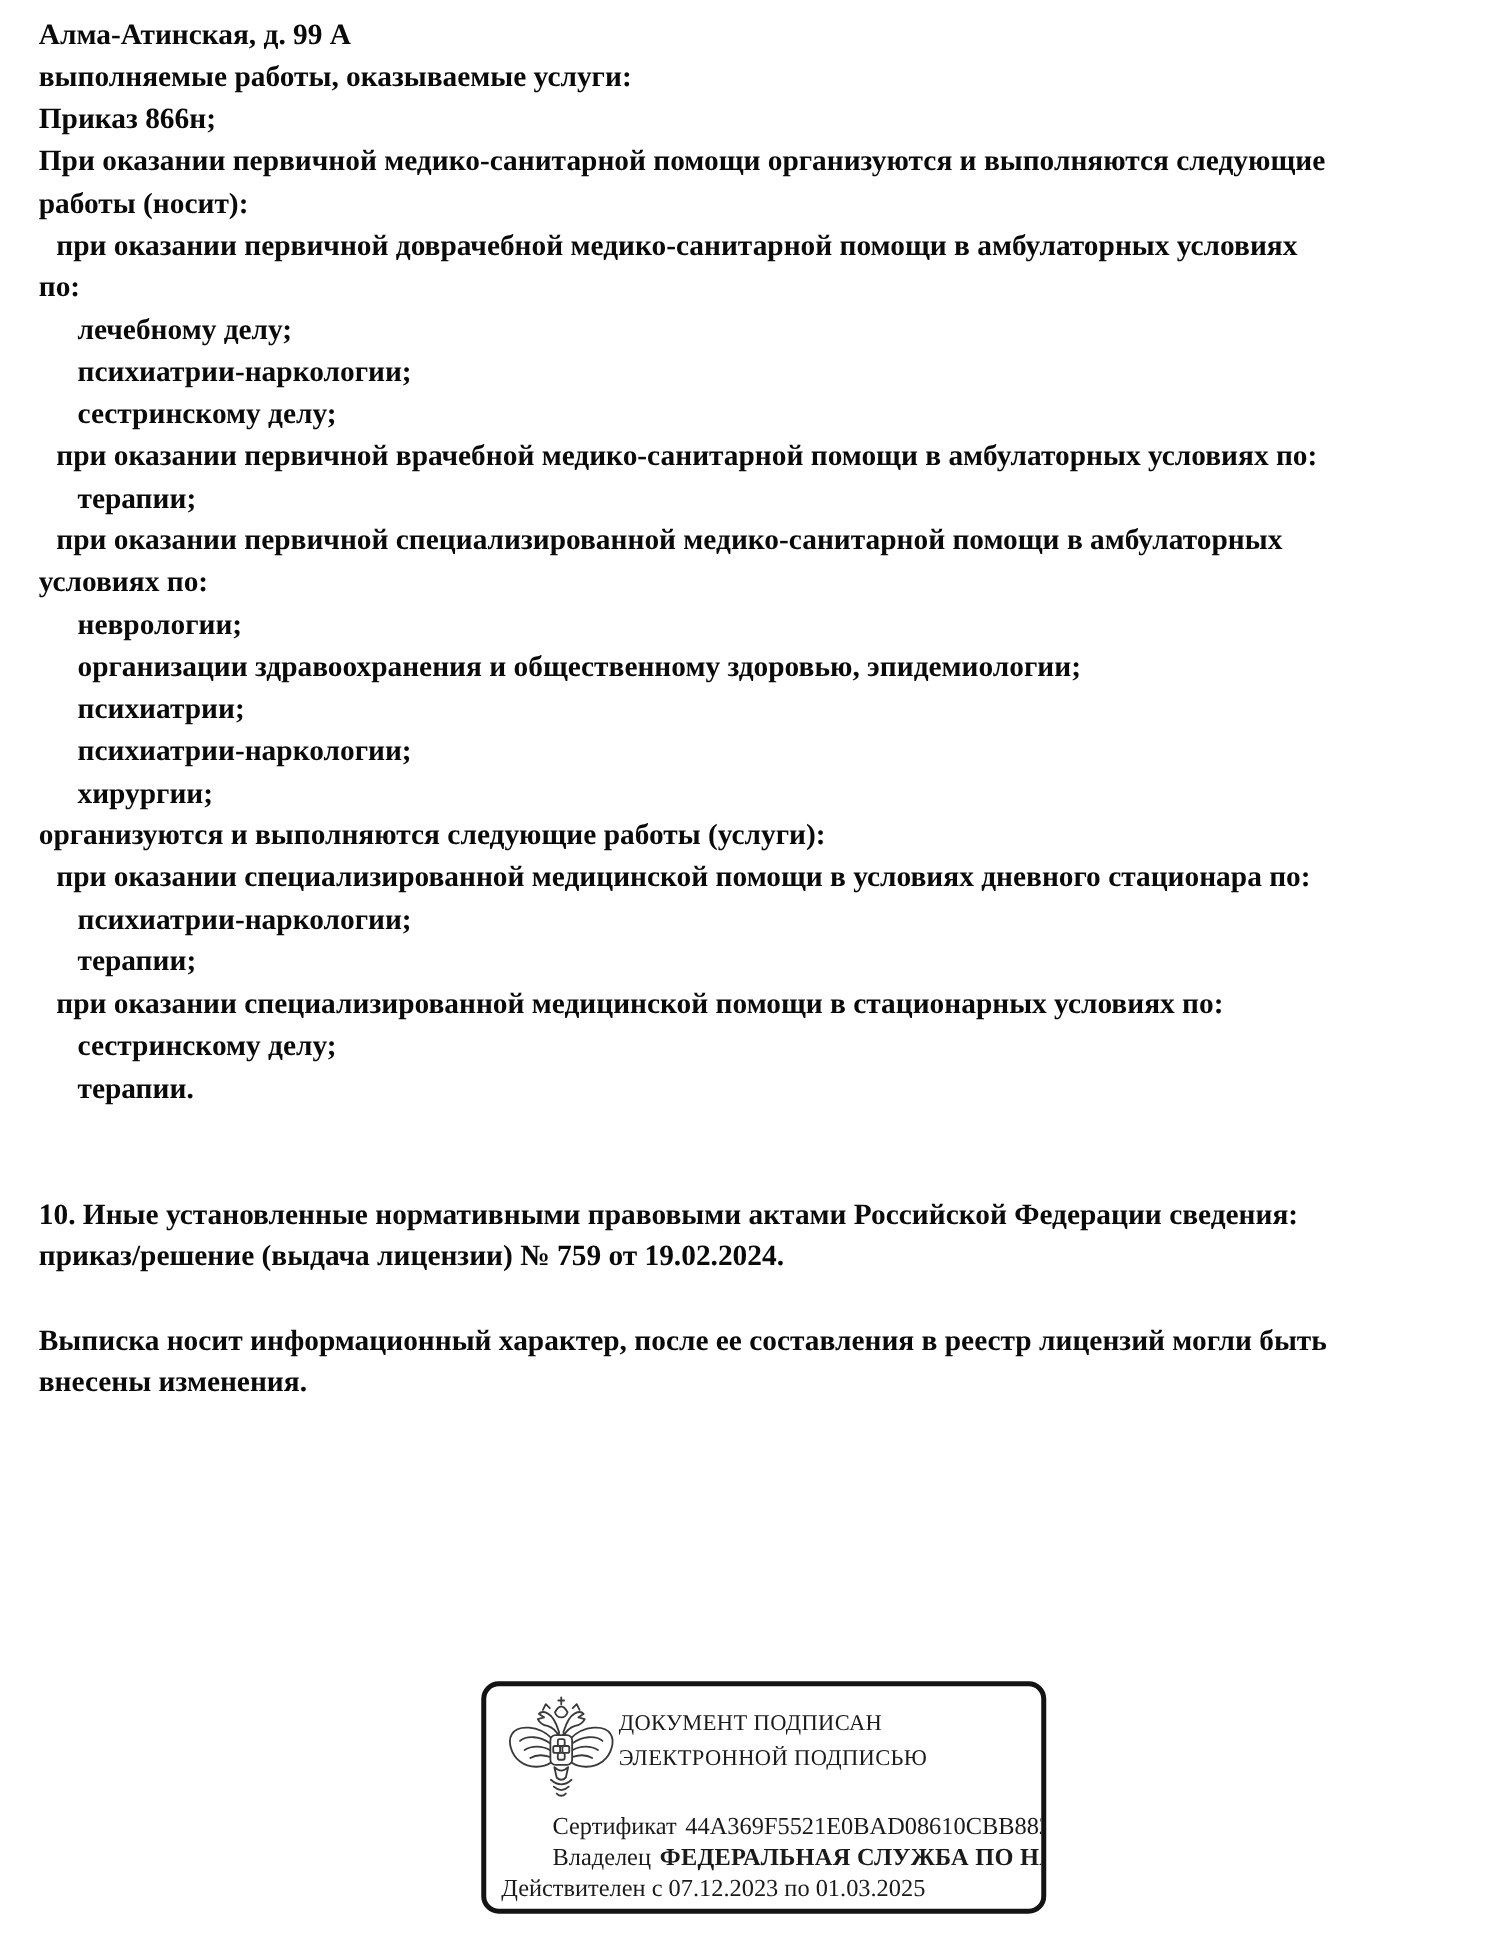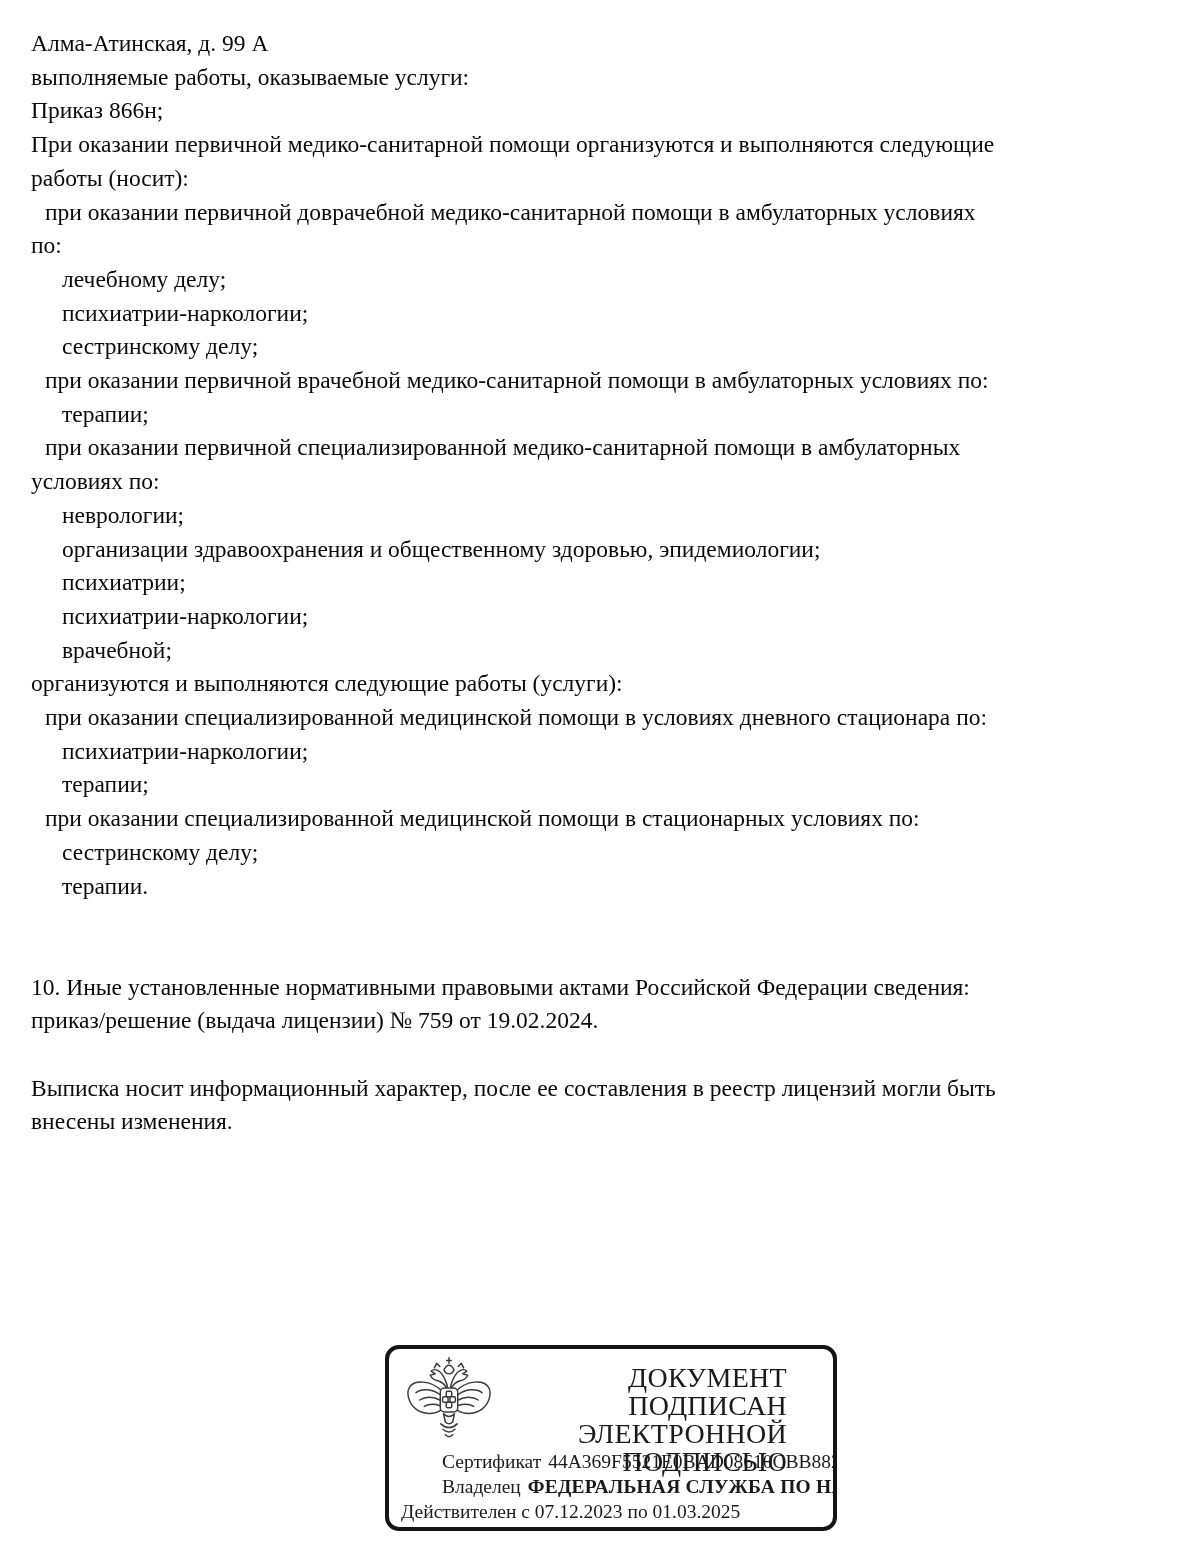--- a/index.html
+++ b/index.html
@@ -9,23 +9,24 @@
     width: 1200px;
     height: 1568px;
     background: #ffffff;
     color: #0a0a0a;
     font-family: "Liberation Serif", "DejaVu Serif", serif;
     font-size: 23.5px;
     overflow: hidden;
   }
   .doc-text {
     position: absolute;
-    top: 27px;
+    top: 12px;
     left: 0;
     width: 1200px;
+    font-weight: bold;
   }
   .doc-line {
     line-height: 33.7px;
     min-height: 33.7px;
     white-space: pre;
     overflow: hidden;
   }
   .ind-0 { padding-left: 31px; }
   .ind-1 { padding-left: 45px; }
   .ind-2 { padding-left: 62px; }
@@ -46,22 +47,22 @@
     left: 14px;
     top: 7px;
     width: 92px;
     height: 88px;
   }
   .stamp-title {
     position: absolute;
     left: 106px;
     top: 15px;
     width: 292px;
-    text-align: right;
-    font-size: 28px;
+    text-align: left;
+    font-size: 18px;
     line-height: 28px;
     letter-spacing: 0.3px;
     color: #1a1a1a;
   }
   .stamp-info {
     position: absolute;
     left: 12px;
     top: 100px;
     width: 620px;
     font-size: 19.5px;
@@ -89,21 +90,21 @@
     <div class="doc-line ind-2">психиатрии-наркологии;</div>
     <div class="doc-line ind-2">сестринскому делу;</div>
     <div class="doc-line ind-1">при оказании первичной врачебной медико-санитарной помощи в амбулаторных условиях по:</div>
     <div class="doc-line ind-2">терапии;</div>
     <div class="doc-line ind-1">при оказании первичной специализированной медико-санитарной помощи в амбулаторных</div>
     <div class="doc-line ind-0">условиях по:</div>
     <div class="doc-line ind-2">неврологии;</div>
     <div class="doc-line ind-2">организации здравоохранения и общественному здоровью, эпидемиологии;</div>
     <div class="doc-line ind-2">психиатрии;</div>
     <div class="doc-line ind-2">психиатрии-наркологии;</div>
-    <div class="doc-line ind-2">врачебной;</div>
+    <div class="doc-line ind-2">хирургии;</div>
     <div class="doc-line ind-0">организуются и выполняются следующие работы (услуги):</div>
     <div class="doc-line ind-1">при оказании специализированной медицинской помощи в условиях дневного стационара по:</div>
     <div class="doc-line ind-2">психиатрии-наркологии;</div>
     <div class="doc-line ind-2">терапии;</div>
     <div class="doc-line ind-1">при оказании специализированной медицинской помощи в стационарных условиях по:</div>
     <div class="doc-line ind-2">сестринскому делу;</div>
     <div class="doc-line ind-2">терапии.</div>
     <div class="doc-line ind-0"></div>
     <div class="doc-line ind-0"></div>
     <div class="doc-line ind-0">10. Иные установленные нормативными правовыми актами Российской Федерации сведения:</div>

